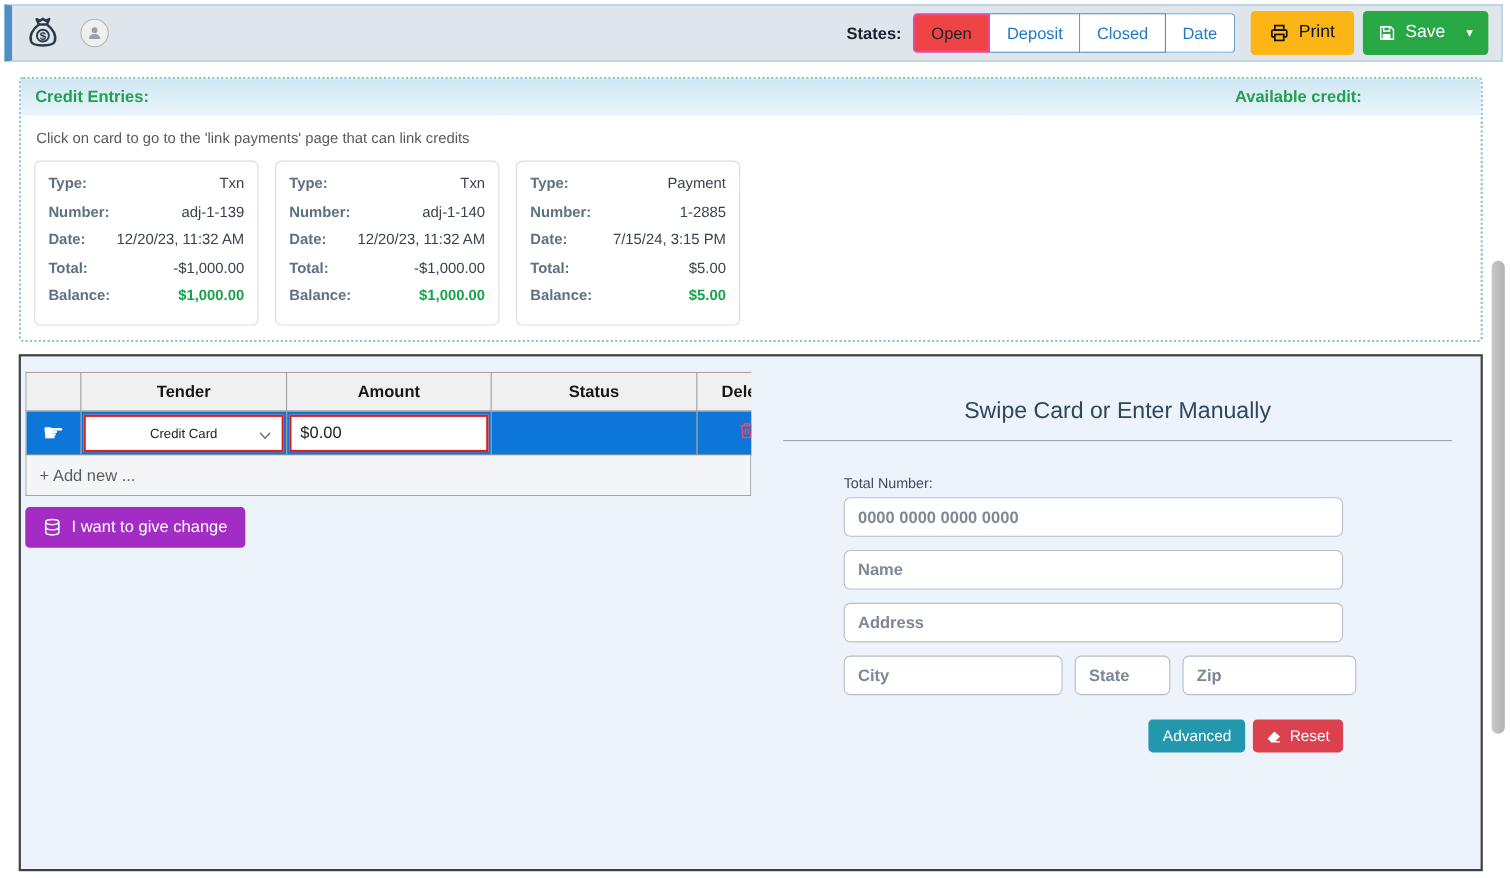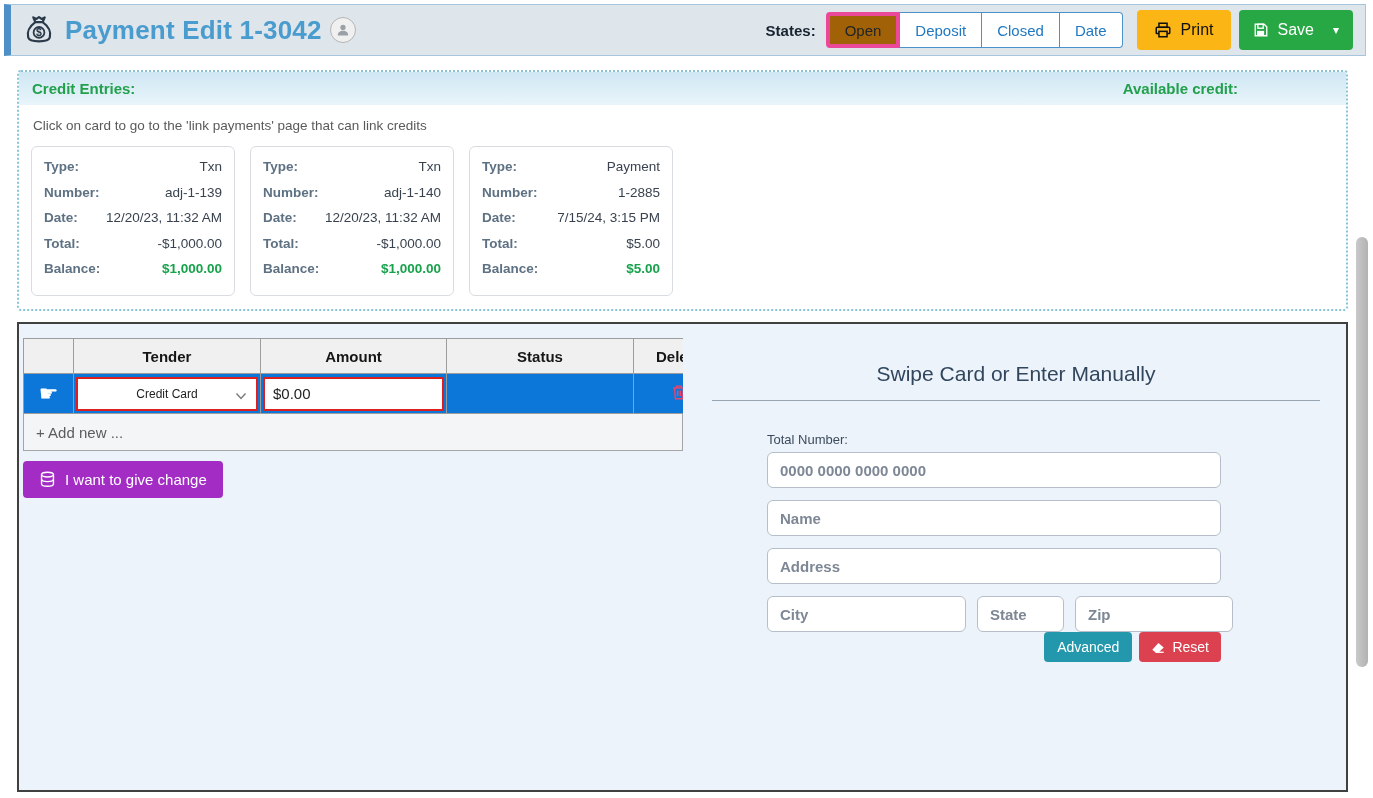--- a/index.html
+++ b/index.html
@@ -12,21 +12,21 @@
     display:flex; align-items:center; padding:0 12px 0 10px;
   }
   .bag-icon { width:36px; height:36px; margin-right:8px; flex:0 0 auto; }
   .page-title { font-size:26px; font-weight:600; color:#4a9bce; letter-spacing:0.2px; }
   .user-badge { width:26px; height:26px; border-radius:50%; background:#f0f0f0; border:1px solid #b5b5b5;
     margin-left:8px; display:flex; align-items:center; justify-content:center; }
   .top-bar-right { margin-left:auto; display:flex; align-items:center; }
   .states-label { font-size:15px; font-weight:bold; color:#16222e; margin-right:10px; }
   .state-group { display:flex; }
   .state-btn { height:36px; padding:0 15px; font-size:15px; display:flex; align-items:center; cursor:pointer; }
-  .state-btn.active { background:#a16207; color:#212529; border:4px solid #ec4899; border-radius:4px 0 0 4px; }
+  .state-btn.active { background:#ef4444; color:#212529; border:2px solid #ec4899; border-radius:4px 0 0 4px; }
   .state-btn.outline { background:#fff; color:#1f78c1; border:1px solid #4c92c8; border-left:none; }
   .state-btn.outline:last-child { border-radius:0 4px 4px 0; }
   .print-btn { margin-left:14px; height:40px; background:#fbb515; border:none; border-radius:4px;
     padding:0 17px; font-size:16px; color:#111; display:flex; align-items:center; gap:9px; cursor:pointer; }
   .save-btn { margin-left:8px; height:40px; background:#28a745; border:none; border-radius:4px;
     padding:0 14px; font-size:16px; color:#fff; display:flex; align-items:center; gap:9px; cursor:pointer; }
   .save-caret { margin-left:10px; font-size:12px; }
 
   
   .credit-section {
@@ -97,41 +97,40 @@
     padding:0 12px; font-size:15px; font-weight:bold; color:#333;
   }
   .cf-input::placeholder { color:#7d8795; font-weight:bold; opacity:1; }
   .cf-two-col { display:flex; }
   .col-vt { width:149px; }
   .col-cvv { margin-left:19px; width:286px; }
   .cvv-input { width:101px; }
   .stack { margin-top:12px; }
   .city-row { display:flex; gap:11px; margin-top:12px; }
   .city-input { width:199px; } .state-input { width:87px; } .zip-input { width:158px; }
-  .cf-buttons { display:flex; justify-content:flex-end; align-items:center; gap:7px; }
+  .cf-buttons { display:flex; justify-content:flex-end; align-items:center; margin-top:22px; gap:7px; }
   .btn-advanced { background:#2398ac; color:#fff; border:none; border-radius:4px; height:30px; padding:0 13px; font-size:14px; cursor:pointer; }
   .btn-reset { background:#dc4150; color:#fff; border:none; border-radius:4px; height:30px; padding:0 12px; font-size:14px; display:flex; align-items:center; gap:7px; cursor:pointer;text-align:right; }
 
   
   .scroll-thumb {
     position:absolute; left:1356px; top:237px; width:12px; height:430px; border-radius:6px;
     background:linear-gradient(90deg,#c9c9c9,#b2b2b2);
   }
 </style>
 </head>
 <body>
 
 <div class="top-bar">
   <svg class="bag-icon" viewBox="0 0 24 24" fill="none">
     <path d="M9.6 6.8 L8.2 3.6 L10.3 4.6 L12 3.4 L13.7 4.6 L15.8 3.6 L14.4 6.8" stroke="#2b3a4a" stroke-width="1.5" stroke-linejoin="round"></path>
     <path d="M9.6 6.8 C5.6 9.6 3.8 13.6 4.8 17 C5.8 20.4 18.2 20.4 19.2 17 C20.2 13.6 18.4 9.6 14.4 6.8 Z" stroke="#2b3a4a" stroke-width="1.5" stroke-linejoin="round"></path>
     <circle cx="12" cy="13.6" r="3.6" stroke="#2b3a4a" stroke-width="1.2"></circle>
     <text x="12" y="16" font-size="7" font-weight="bold" fill="#2b3a4a" text-anchor="middle" font-family="Liberation Sans, sans-serif">$</text>
   </svg>
-  <span class="page-title">Payment Edit 1-3042</span>
   <span class="user-badge">
     <svg width="16" height="16" viewBox="0 0 16 16">
         <circle cx="8" cy="5.4" r="2.6" fill="#9aa0a6"></circle>
         <path d="M2.8 13.4 c0-3 2.3-4.6 5.2-4.6 s5.2 1.6 5.2 4.6 Z" fill="#9aa0a6"></path>
       </svg>
   </span>
 
   <div class="top-bar-right">
     <span class="states-label">States:</span>
     <div class="state-group">

